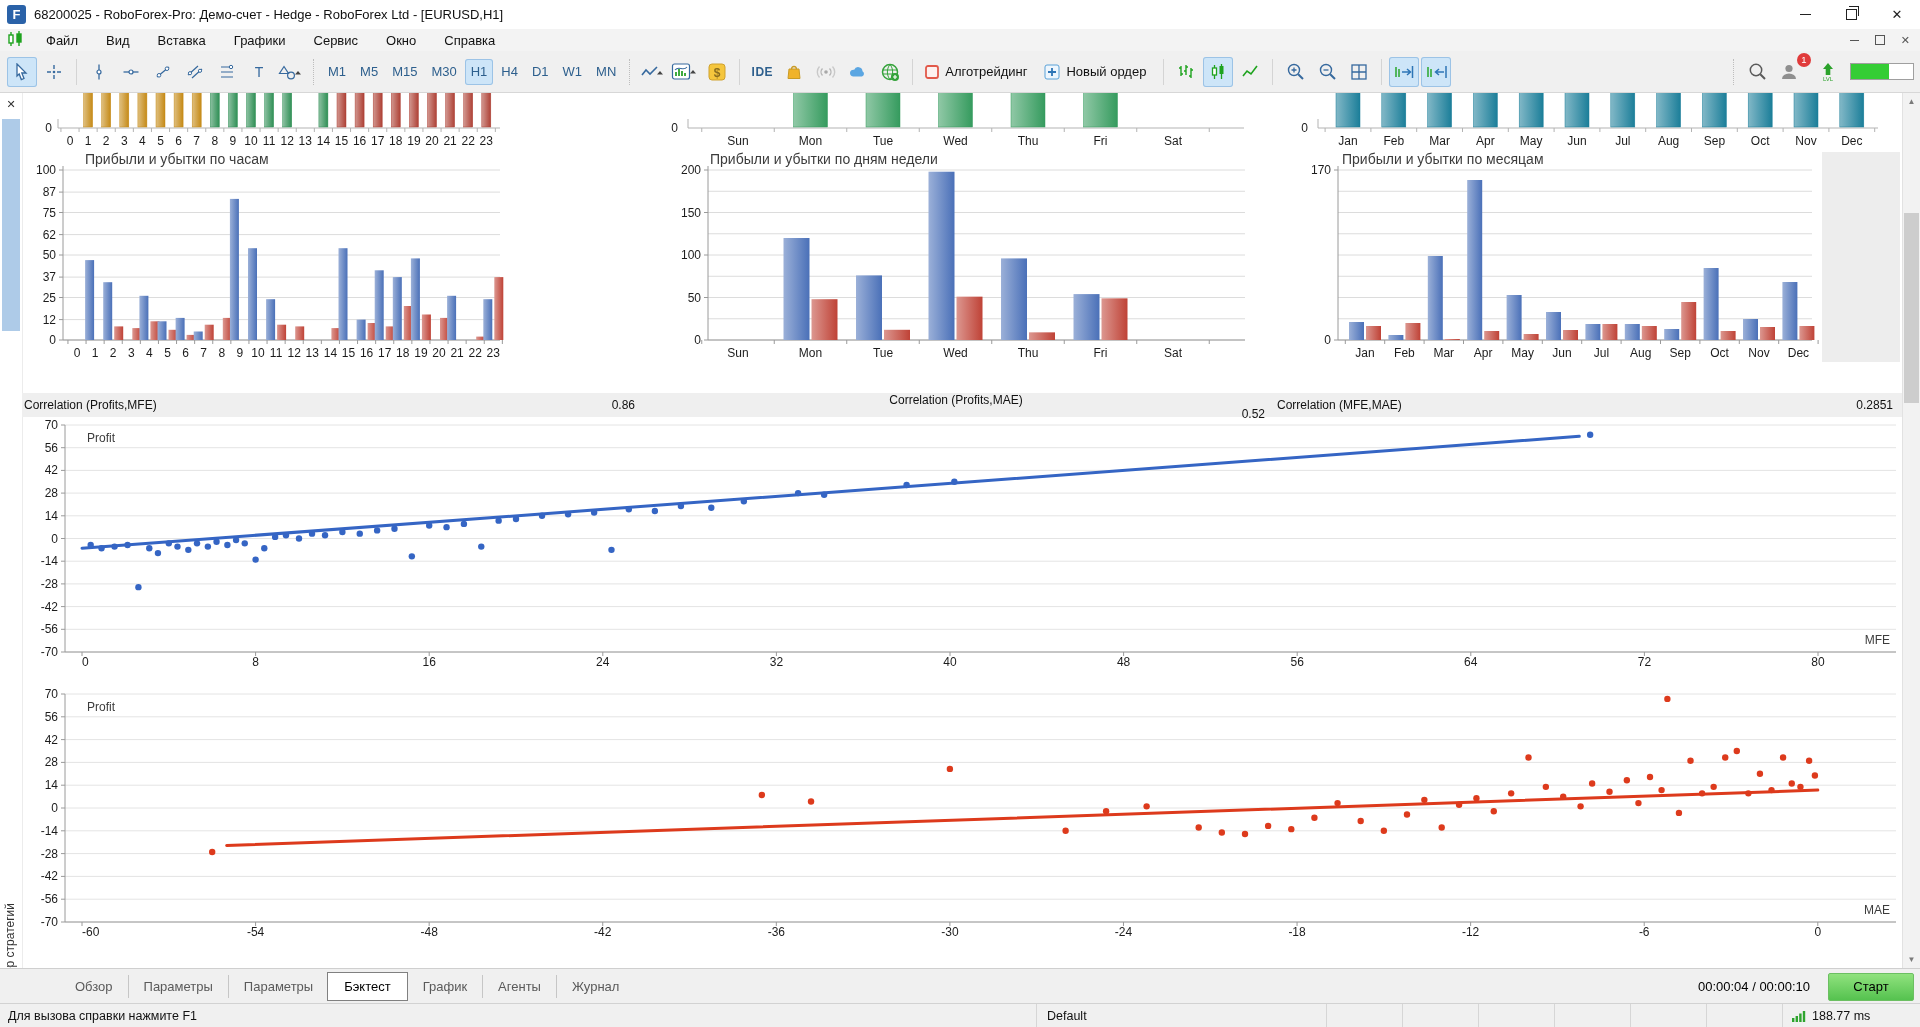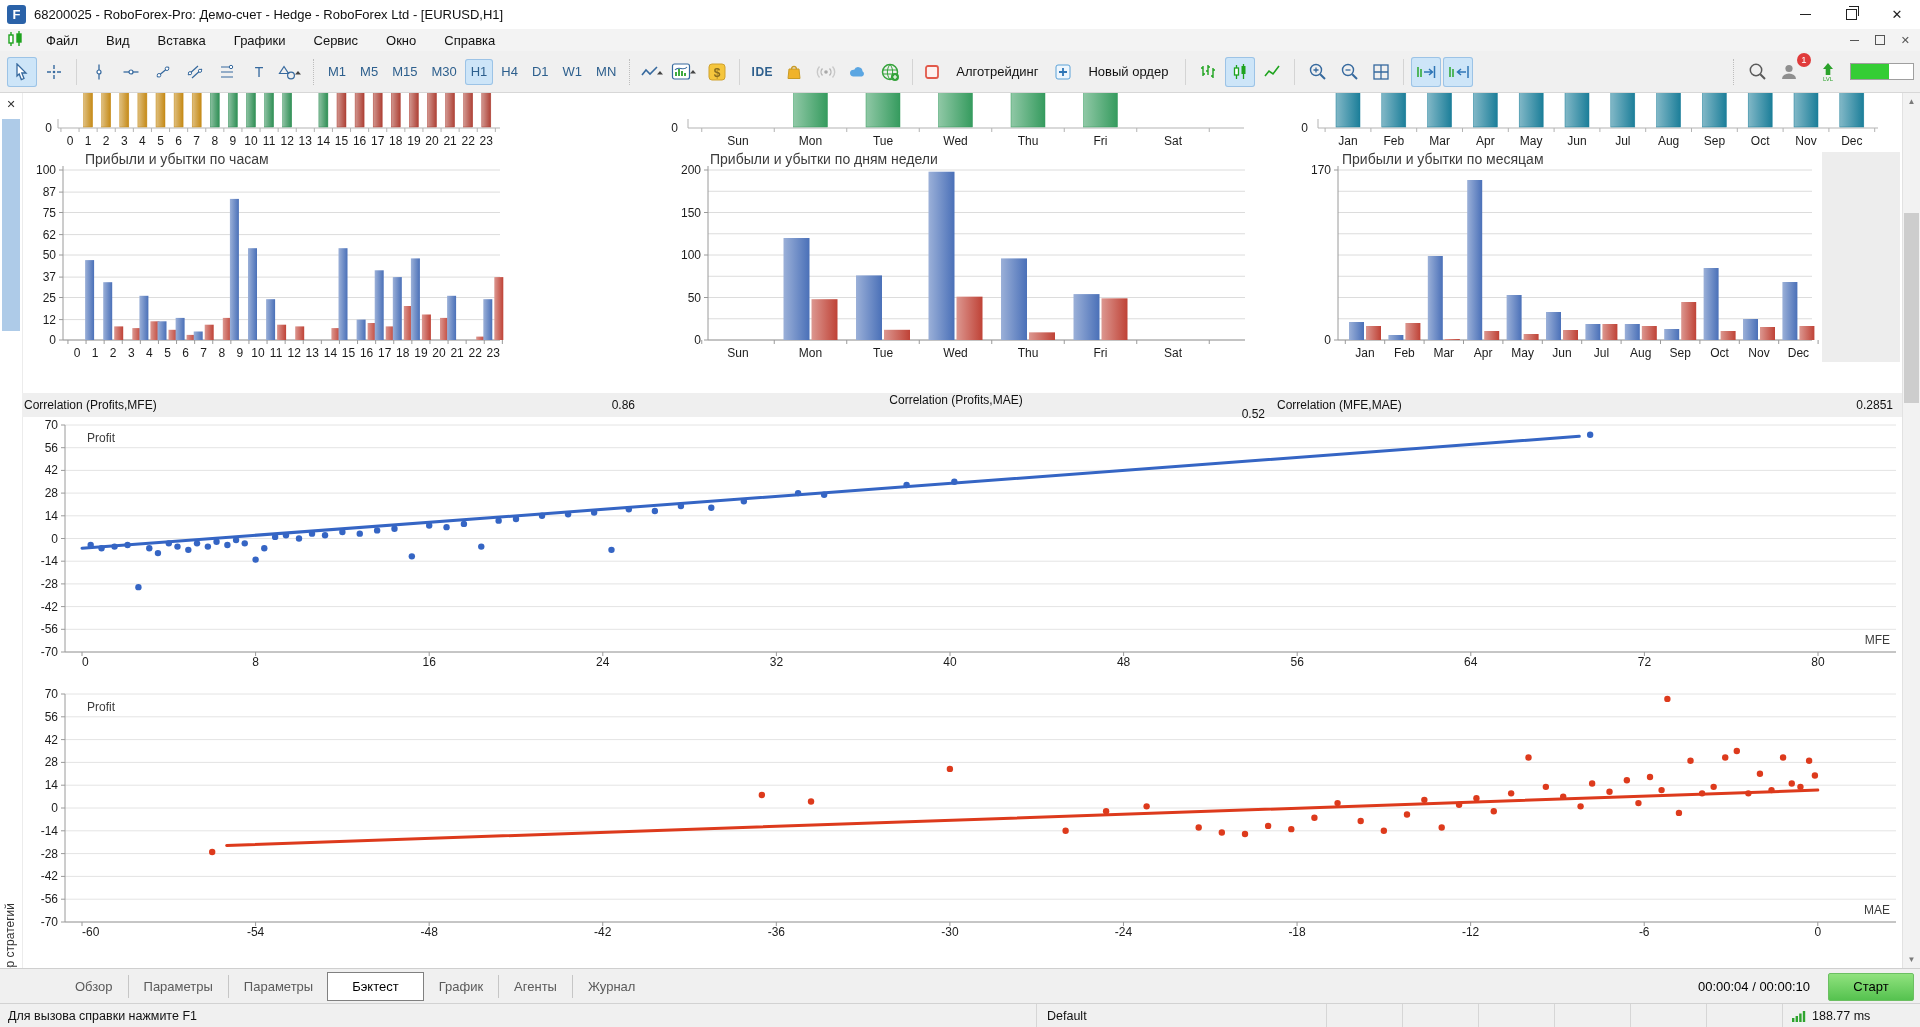--- a/index.html
+++ b/index.html
@@ -23,21 +23,21 @@
   
   .toolbar{position:absolute;left:0;top:51px;width:100%;height:42px;background:#f0f0f0;
            border-bottom:1px solid #d7d7d7;display:flex;align-items:center;padding-left:6px;box-sizing:border-box}
   .tbtn{height:30px;min-width:30px;display:flex;align-items:center;justify-content:center;
         border-radius:3px;margin:0 1px;box-sizing:border-box}
   .tbtn.sel{background:#cde5f8;box-shadow:0 0 0 1px #9cc3e6 inset}
   .tsep{width:1px;height:26px;background:#d4d4d4;margin:0 6px}
   .tsep.dots{background:none;border-left:1px dotted #bdbdbd}
   .tf{font-size:13px;color:#2d5f8d;padding:0 6px;height:26px;display:flex;align-items:center;border-radius:3px;margin:0 1px}
   .tf.sel{background:#cde5f8;box-shadow:0 0 0 1px #9cc3e6 inset}
-  .tlabel{font-size:13px;color:#111;margin:0 6px 0 16px;white-space:nowrap}
+  .tlabel{font-size:13px;color:#111;margin:0 6px 0 5px;white-space:nowrap}
   .ide{font-size:12px;font-weight:bold;color:#2d5f8d;letter-spacing:.5px}
   .badgewrap{position:relative}
   .badge{position:absolute;top:-4px;right:-7px;min-width:14px;height:14px;border-radius:8px;background:#e03a3a;
          color:#fff;font-size:9.5px;display:flex;align-items:center;justify-content:center;padding:0 3px;box-sizing:border-box}
   .progress{width:62px;height:15px;border:1px solid #9f9f9f;background:#fff;margin:0 6px}
   .progress>div{height:100%;background:#35cd35}
   
   .leftstrip{position:absolute;left:0;top:93px;width:22px;height:910px;background:#fff;border-right:1px solid #ececec}
   .ls-close{position:absolute;top:3px;left:3px;width:16px;height:16px;font-size:11px;color:#333;
             display:flex;align-items:center;justify-content:center}
@@ -51,21 +51,21 @@
   .corr-cell .v{margin-left:auto}
   .vscroll{position:absolute;right:0;top:93px;width:17px;height:875px;background:#f2f2f2;border-left:1px solid #e2e2e2}
   .vs-arrow{position:absolute;left:0;width:17px;height:17px;color:#7a7a7a;font-size:8px;display:flex;align-items:center;justify-content:center}
   .vs-thumb{position:absolute;left:1px;width:15px;top:120px;height:190px;background:#cdcdcd}
   
   .tabsrow{position:absolute;left:0;top:968px;width:100%;height:35px;background:#f0f0f0;
            border-top:1px solid #cfcfcf;display:flex;align-items:center;font-size:13px}
   .tabs{display:flex;align-items:center;margin-left:60px}
   .tab{padding:4px 15px;color:#5a5a5a}
   .tab + .tab{border-left:1px solid #c6c6c6}
-  .tab.active{background:#fff;border:1px solid #808080;color:#000;position:relative;padding:6px 24px;margin:4px -1px}
+  .tab.active{background:#fff;border:1px solid #808080;color:#000;position:relative;padding:6px 16px;margin:4px -1px}
   .elapsed{position:absolute;right:110px;font-size:13px;color:#000}
   .startbtn{position:absolute;right:6px;width:84px;height:26px;border:1px solid #6cbf62;border-radius:2px;
             background:linear-gradient(#90e27e,#55c24f);font-size:13px;color:#000;
             display:flex;align-items:center;justify-content:center}
   
   .statusbar{position:absolute;left:0;top:1003px;width:100%;height:24px;background:#f0f0f0;
              border-top:1px solid #d2d2d2;display:flex;align-items:stretch;font-size:12.5px;box-sizing:border-box}
   .shelp{display:flex;align-items:center;padding-left:8px;flex:1}
   .scell{border-left:1px solid #d6d6d6;display:flex;align-items:center;box-sizing:border-box}
   .scell.default{width:290px;padding-left:10px}

